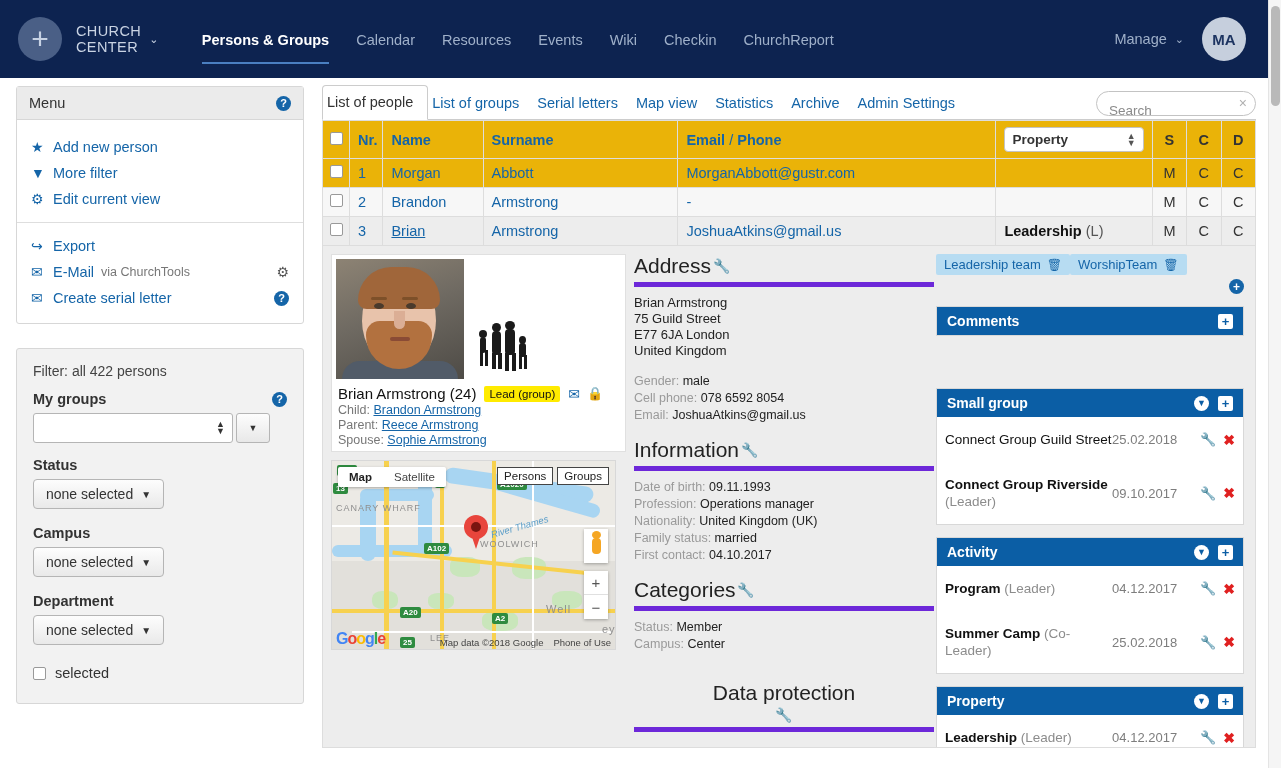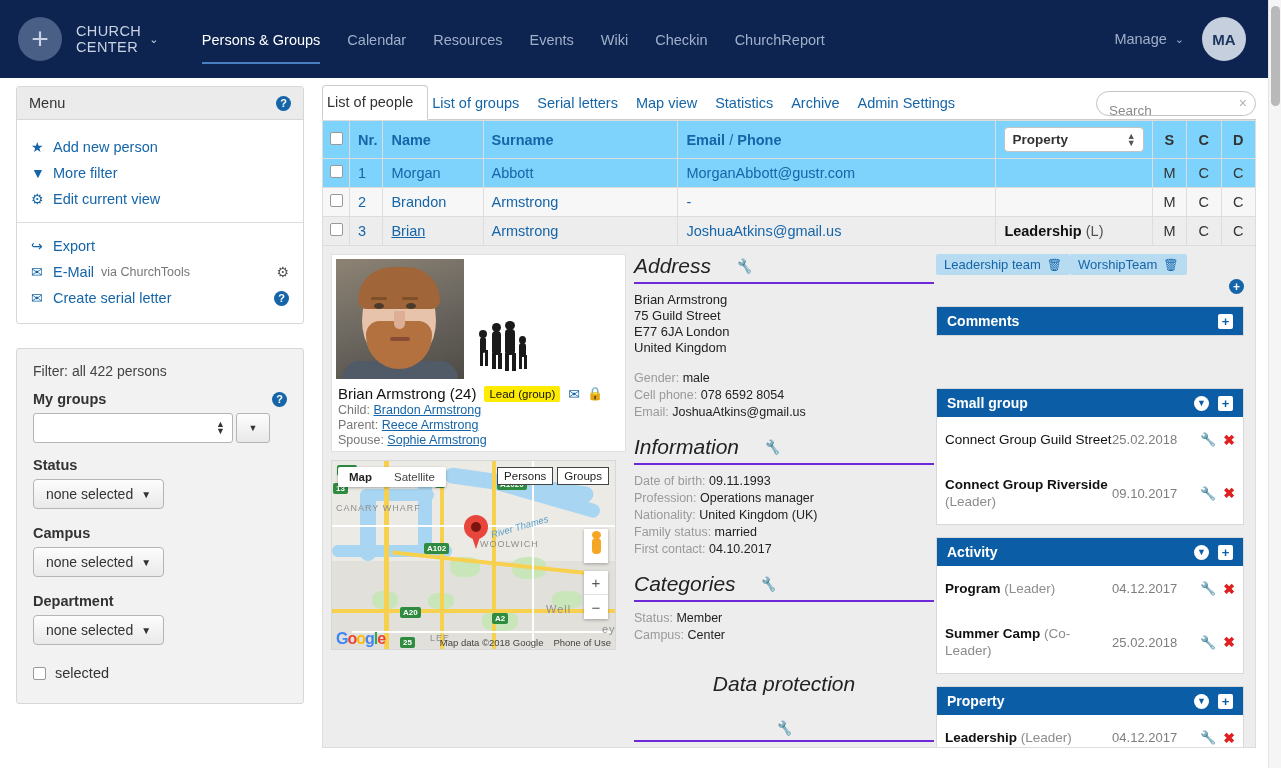--- a/index.html
+++ b/index.html
@@ -25,21 +25,21 @@
     margin-left:14px; color:#c9d3e3; font-size:14.5px; line-height:16px;
     letter-spacing:.4px; display:flex; align-items:center;
   }
   .brand-text { display:block; }
   .brand-caret { margin-left:8px; font-size:11px; color:#c9d3e3; }
   .nav-links { display:flex; align-items:center; margin-left:43px; height:100%; }
   .nav-link {
     color:#9fb0c9; font-size:14.5px; margin-right:27px;
     position:relative; padding-top:2px; cursor:pointer; white-space:nowrap;
   }
-  .nav-link.active { color:#ffffff; font-weight:normal; }
+  .nav-link.active { color:#ffffff; font-weight:bold; }
   .nav-link.active:after {
     content:""; position:absolute; left:0; right:0; bottom:-16px;
     height:2px; background:#4a7fc1;
   }
   .nav-right { margin-left:auto; display:flex; align-items:center; margin-right:22px; }
   .manage { color:#9fb0c9; font-size:14.5px; }
   .manage-caret { color:#9fb0c9; font-size:11px; margin-left:8px; margin-right:18px;}
   .avatar {
     width:44px; height:44px; border-radius:50%; background:#c6cfdd;
     color:#1d3461; font-weight:bold; font-size:15px;
@@ -142,21 +142,21 @@
   .search-box {
     width:160px; height:25px; border:1px solid #c3c3c3; border-radius:13px;
     background:#fff; font-size:13.5px; color:#8b8b8b; padding:13px 24px 0 12px;
     display:flex; align-items:center;
   }
   .search-x {
     position:absolute; right:9px; top:4px; color:#b0b0b0; font-size:14px;
   }
 
   
-  table.people { width:100%; border-collapse:collapse; background:#7dd3fc; table-layout:fixed; }
+  table.people { width:100%; border-collapse:collapse; background:#eab308; table-layout:fixed; }
   table.people th, table.people td {
     border:1px solid #ddd; padding:6px 8px; font-size:14.5px; text-align:left;
     overflow:hidden; white-space:nowrap;
   }
   table.people th { color:#1565a8; font-weight:bold; vertical-align:middle; }
   table.people td { color:#1565a8; }
   .c-chk { width:26px; text-align:center !important; padding:6px 4px !important; }
   .c-nr  { width:32px; }
   .c-name { width:96px; }
   .c-sur { width:187px; }
@@ -307,22 +307,22 @@
   .gcredit .b1{color:#4285f4}.gcredit .r1{color:#ea4335}.gcredit .y1{color:#fbbc05}
   .gcredit .b2{color:#4285f4}.gcredit .g1{color:#34a853}.gcredit .r2{color:#ea4335}
   .mapfoot {
     position:absolute; right:0; bottom:1px; font-size:9.5px; color:#444;
     display:flex; gap:10px; padding-right:4px;
   }
 
   
   .sec-h {
     font-size:21px; color:#222; font-weight:normal;
-    display:flex; align-items:center; gap:24px; padding-bottom:4px;
-    border-bottom:2px solid #6d28d9; margin-bottom:8px;font-style:italic;
+    display:flex; align-items:center; gap:2px; padding-bottom:4px;
+    border-bottom:5px solid #6d28d9; margin-bottom:8px;
   }
   .wrench { color:#1565a8; font-size:14px; }
   .addr-line { font-size:13px; color:#222; line-height:16px; }
   .kv { font-size:12.5px; line-height:17px; }
   .kv .k { color:#9a9a9a; }
   .kv .v { color:#222; }
   .mt14 { margin-top:14px; } .mt20 { margin-top:28px;flex-direction:column; }
 
   
   .tagrow { display:flex; gap:0; }

